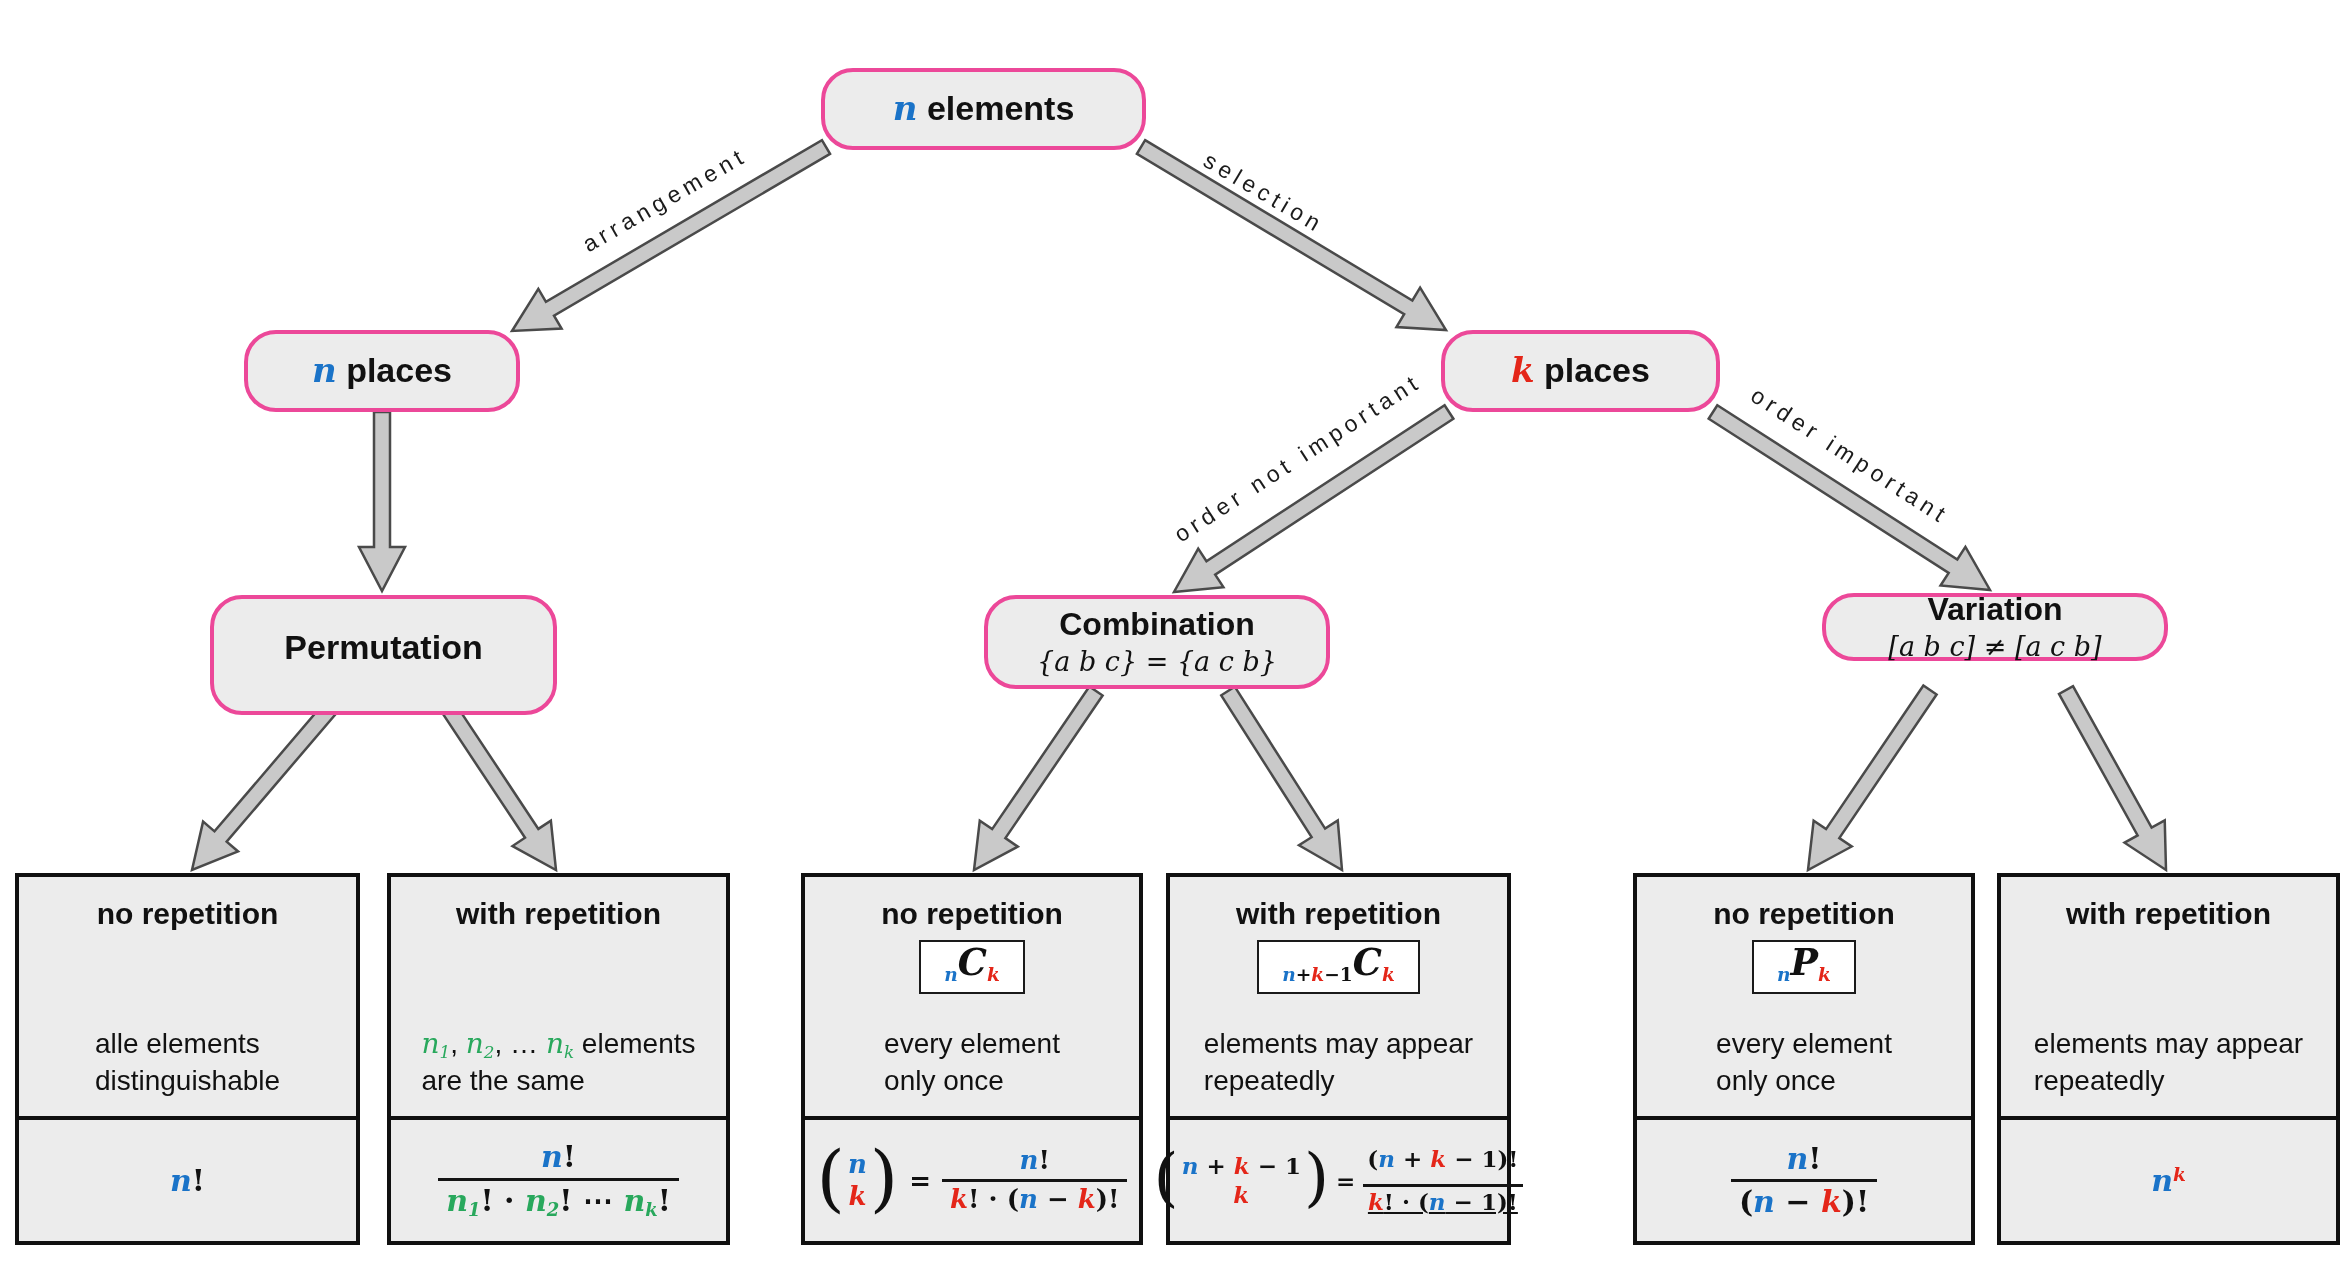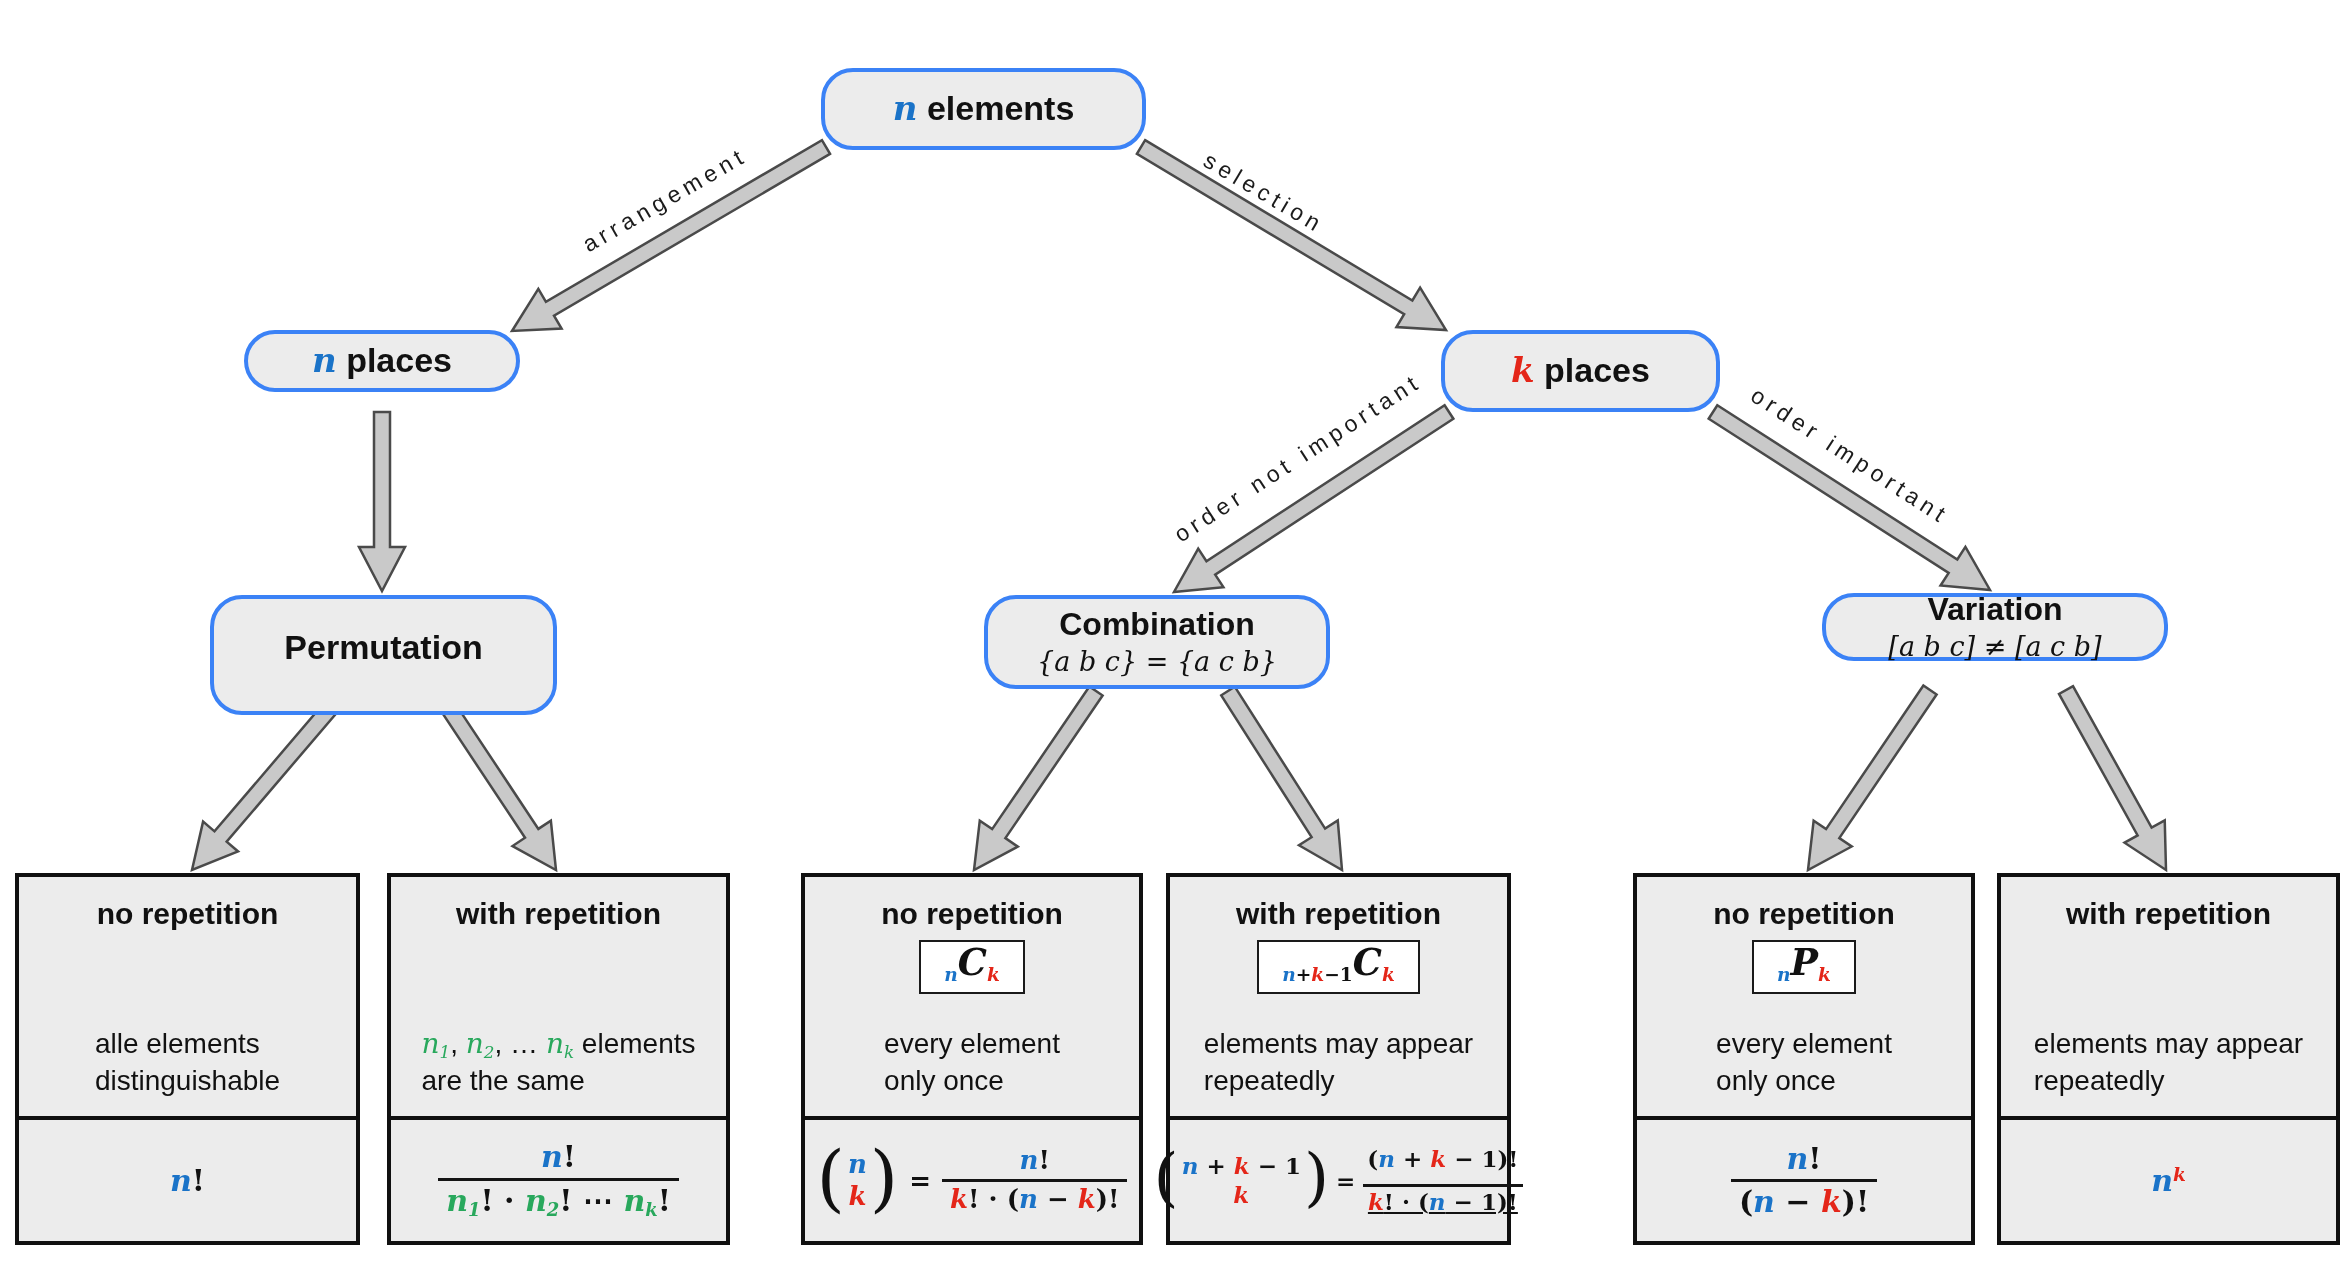--- a/index.html
+++ b/index.html
@@ -7,21 +7,21 @@
   .canvas{
     position:relative;width:2349px;height:1281px;background:#ffffff;
     font-family:"Liberation Sans",sans-serif;color:#111;overflow:hidden;
   }
   svg.arrows{position:absolute;left:0;top:0;z-index:1;}
   .arrow{fill:var(--arrow,#c9c9c9);stroke:#4a4a4a;stroke-width:2.5;stroke-linejoin:miter;}
 
   
   .node{
     position:absolute;z-index:2;background:var(--fill,#ececec);
-    border:4px solid #3b82f6;border-radius:32px;box-sizing:border-box;
+    border:4px solid #ec4899;border-radius:32px;box-sizing:border-box;
     display:flex;flex-direction:column;align-items:center;justify-content:center;
     text-align:right;
   }
   .node-title{font-size:34px;font-weight:700;line-height:1.1;white-space:nowrap;}
   .node-sub{font-size:27px;font-weight:400;margin-top:4px;white-space:nowrap;
     font-family:"DejaVu Serif",serif;font-style:italic;}
 
   
   .edge-label{
     position:absolute;z-index:3;font-size:23px;letter-spacing:5px;color:#1b1b1b;
@@ -95,21 +95,21 @@
 
   <div class="edge-label" style="left:665px;top:200px;--rot:-30deg">arrangement</div>
   <div class="edge-label" style="left:1264px;top:193px;--rot:30.5deg">selection</div>
   <div class="edge-label" style="left:1298px;top:458px;--rot:-33deg">order not important</div>
   <div class="edge-label" style="left:1850px;top:456px;--rot:33deg">order important</div>
 
   <div class="node" style="left:821px;top:68px;width:325px;height:82px">
     <div class="node-title"><span class="mb b">n</span><span> elements</span></div>
   </div>
 
-  <div class="node" style="left:244px;top:330px;width:276px;height:62px">
+  <div class="node" style="left:244px;top:330px;width:276px;height:82px">
     <div class="node-title"><span class="mb b">n</span><span> places</span></div>
   </div>
 
   <div class="node" style="left:1441px;top:330px;width:279px;height:82px">
     <div class="node-title"><span class="mb r">k</span><span> places</span></div>
   </div>
 
   <div class="node" style="left:210px;top:595px;width:347px;height:120px;padding-bottom:14px">
     <div class="node-title">Permutation</div>
   </div>

